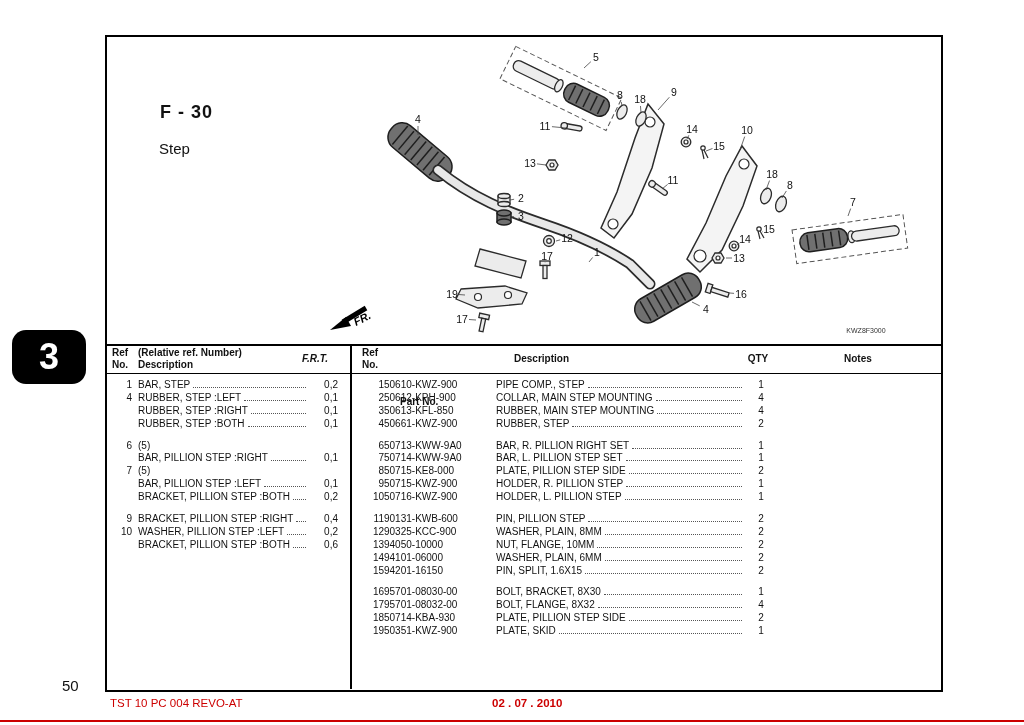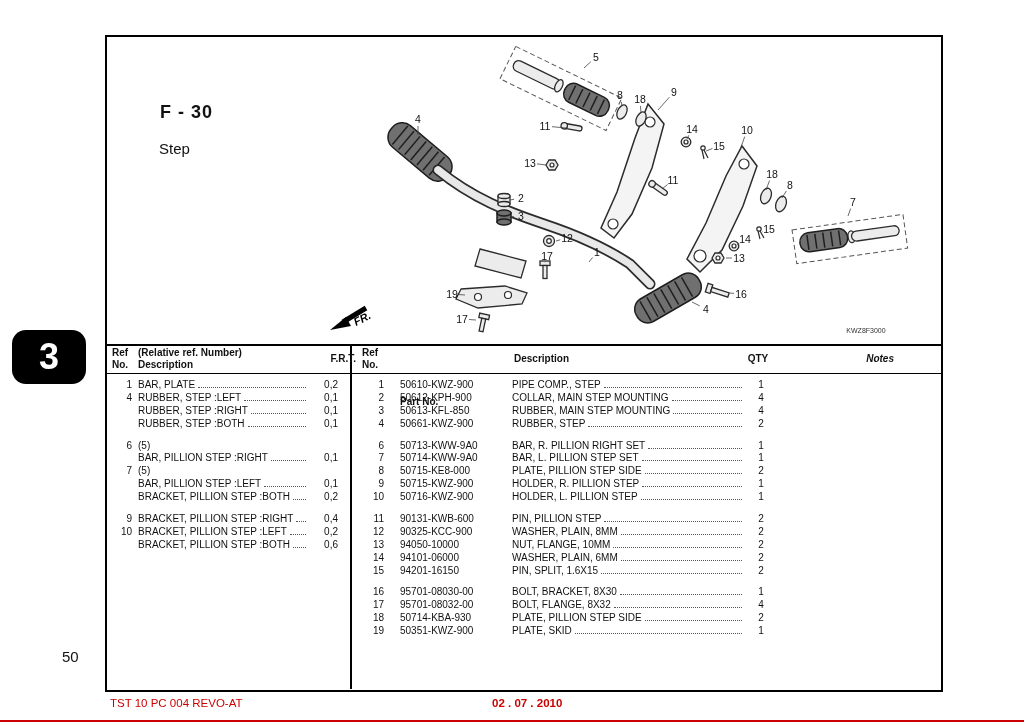--- a/index.html
+++ b/index.html
@@ -6,21 +6,21 @@
   body{
     width:1024px;height:725px;position:relative;background:#ffffff;
     font-family:"Liberation Sans",sans-serif;color:#111;overflow:hidden;
   }
   .frame{position:absolute;left:105px;top:35px;width:834px;height:653px;border:2px solid #000;background:#fff;}
   .title{position:absolute;left:160px;top:102px;font-size:18px;font-weight:bold;letter-spacing:1px;}
   .subtitle{position:absolute;left:159px;top:140px;font-size:15px;font-weight:normal;}
   .tab{position:absolute;left:12px;top:330px;width:74px;height:54px;background:#000;border-radius:14px;
        display:flex;align-items:center;justify-content:center;}
   .tab span{color:#fff;font-size:36px;font-weight:bold;}
-  .page-number{position:absolute;left:62px;top:648px;font-size:15px;text-align:right;}
+  .page-number{position:absolute;left:62px;top:677px;font-size:15px;text-align:right;}
 
   
   .tline-top{position:absolute;left:107px;top:344px;width:834px;height:2px;background:#000;}
   .tline-head{position:absolute;left:107px;top:373px;width:834px;height:1px;background:#000;}
   .tdivider{position:absolute;left:350px;top:344px;width:2px;height:345px;background:#000;}
 
   .lt-header,.rt-header{position:absolute;top:347px;height:26px;font-size:10px;font-weight:bold;z-index:3;}
   .lt-header{left:110px;width:236px;}
   .rt-header{left:356px;width:585px;}
   .hcell{position:absolute;white-space:nowrap;}
@@ -28,21 +28,21 @@
   .rows{position:absolute;z-index:3;}
   #left-rows{left:110px;top:379px;width:224px;padding-left:4px;}
   #right-rows{left:354px;top:379px;width:586px;padding-left:6px;}
   .trow{display:flex;align-items:baseline;height:12.9px;line-height:12.9px;font-size:10px;white-space:nowrap;}
   .row-spacer{height:9px;}
   .c-leader{flex:1;border-bottom:1.6px dotted #555;margin:0 2px 2.5px 3px;min-width:6px;}
   #left-rows .c-ref{flex:0 0 18px;text-align:right;}
   #left-rows .c-desc{margin-left:6px;}
   #left-rows .c-frt{flex:0 0 30px;text-align:right;}
   #right-rows .c-ref{flex:0 0 24px;text-align:right;}
-  #right-rows .c-part{flex:0 0 112px;margin-left:16px;}
+  #right-rows .c-part{flex:0 0 112px;margin-left:0;}
   #right-rows .c-qty{flex:0 0 34px;text-align:center;}
   #right-rows .c-notes{flex:0 0 168px;}
 
   
   .footer-left{position:absolute;left:110px;top:697px;font-size:11.5px;font-weight:normal;color:#cc0000;}
   .footer-center{position:absolute;left:492px;top:697px;font-size:11.5px;font-weight:bold;color:#cc0000;}
   .bottom-rule{position:absolute;left:0;top:720px;width:1024px;height:2px;background:#cc0000;}
 
   
   svg.diagram{position:absolute;left:0;top:0;z-index:2;pointer-events:none;}
@@ -272,36 +272,36 @@
 
 <div class="tline-top"></div>
 <div class="tline-head"></div>
 <div class="tdivider"></div>
 
 <div class="lt-header">
   <span class="hcell" style="left:2px;top:0;">Ref</span>
   <span class="hcell" style="left:2px;top:12px;">No.</span>
   <span class="hcell" style="left:28px;top:0;">(Relative ref. Number)</span>
   <span class="hcell" style="left:28px;top:12px;">Description</span>
-  <span class="hcell" style="left:202px;top:6px;width:44px;text-align:right;">F.R.T.</span>
+  <span class="hcell" style="left:192px;top:6px;width:44px;text-align:left;font-style:italic;">F.R.T.</span>
 </div>
 
 <div class="rt-header">
   <span class="hcell" style="left:6px;top:0;">Ref</span>
   <span class="hcell" style="left:6px;top:12px;">No.</span>
   <span class="hcell" style="left:44px;top:6px;margin-top:43px;">Part No.</span>
   <span class="hcell" style="left:158px;top:6px;">Description</span>
   <span class="hcell" style="left:382px;top:6px;width:40px;text-align:center;">QTY</span>
-  <span class="hcell" style="left:468px;top:6px;width:70px;text-align:right;font-style:italic;">Notes</span>
+  <span class="hcell" style="left:488px;top:6px;width:70px;text-align:left;">Notes</span>
 </div>
 
 <div class="rows" id="left-rows">
     <div class="trow">
       <span class="c-ref">1</span>
-      <span class="c-desc">BAR, PLATE</span>
+      <span class="c-desc">BAR, STEP</span>
       <span class="c-leader"></span>
       <span class="c-frt">0,2</span>
     </div>
     <div class="trow">
       <span class="c-ref">4</span>
       <span class="c-desc">RUBBER, STEP :LEFT</span>
       <span class="c-leader"></span>
       <span class="c-frt">0,1</span>
     </div>
     <div class="trow">
@@ -349,21 +349,21 @@
     </div>
     <div class="row-spacer"></div>
     <div class="trow">
       <span class="c-ref">9</span>
       <span class="c-desc">BRACKET, PILLION STEP :RIGHT</span>
       <span class="c-leader"></span>
       <span class="c-frt">0,4</span>
     </div>
     <div class="trow">
       <span class="c-ref">10</span>
-      <span class="c-desc">BRACKET, PILLION STEP :LEFT</span>
+      <span class="c-desc">WASHER, PILLION STEP :LEFT</span>
       <span class="c-leader"></span>
       <span class="c-frt">0,2</span>
     </div>
     <div class="trow">
       <span class="c-ref"></span>
       <span class="c-desc">BRACKET, PILLION STEP :BOTH</span>
       <span class="c-leader"></span>
       <span class="c-frt">0,6</span>
     </div>
   </div>

